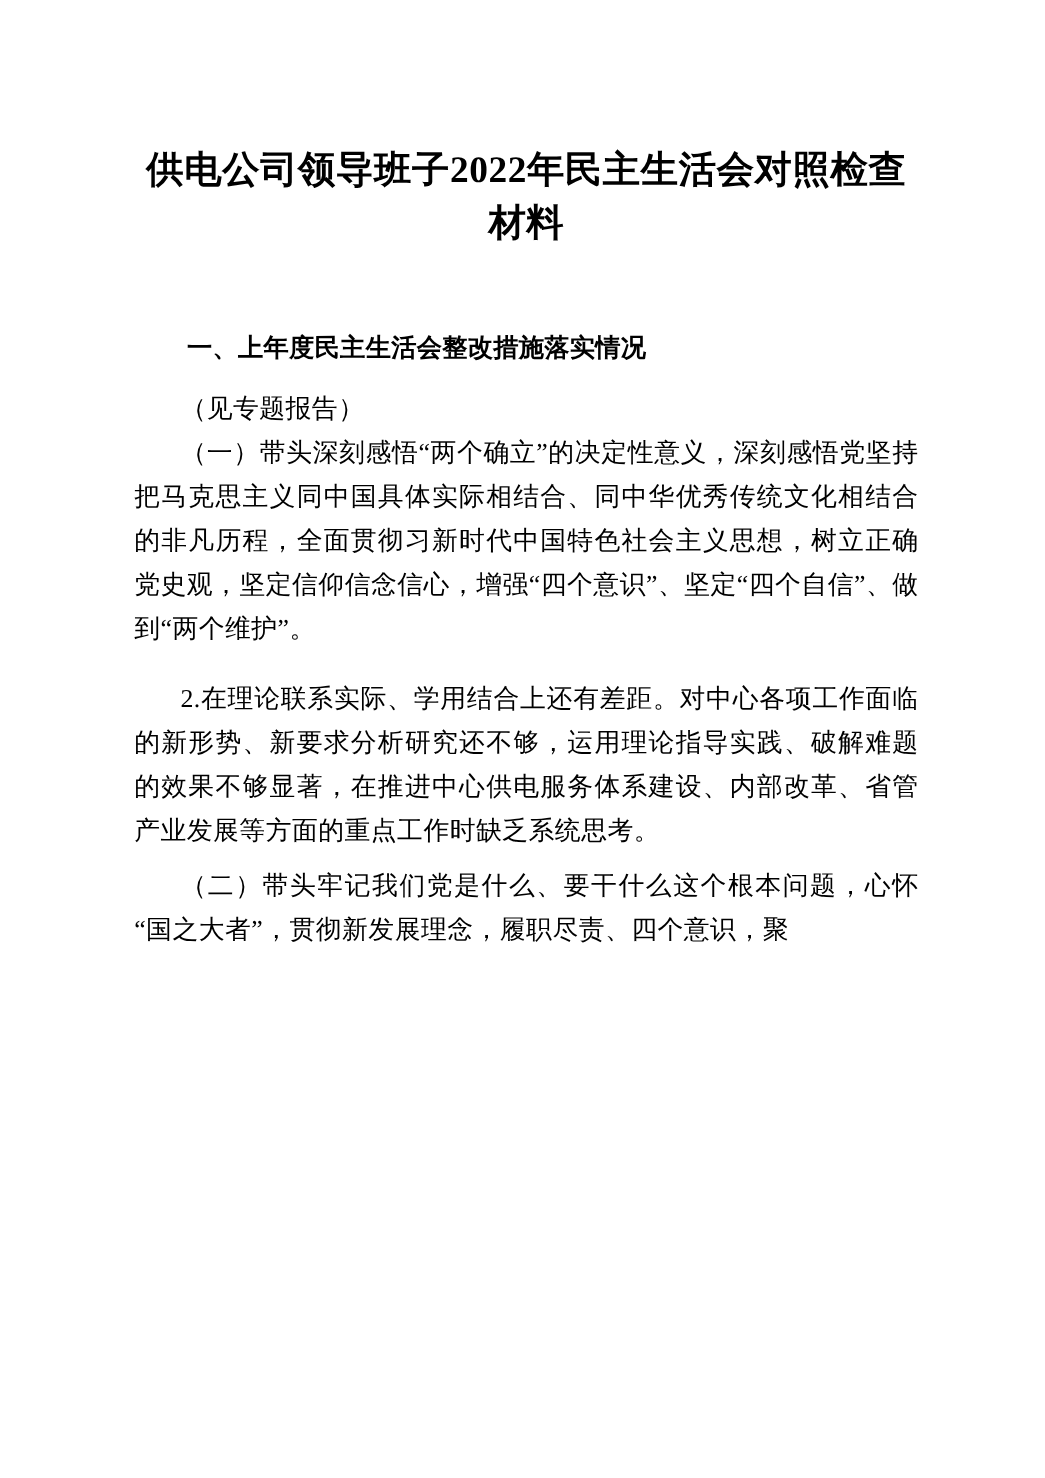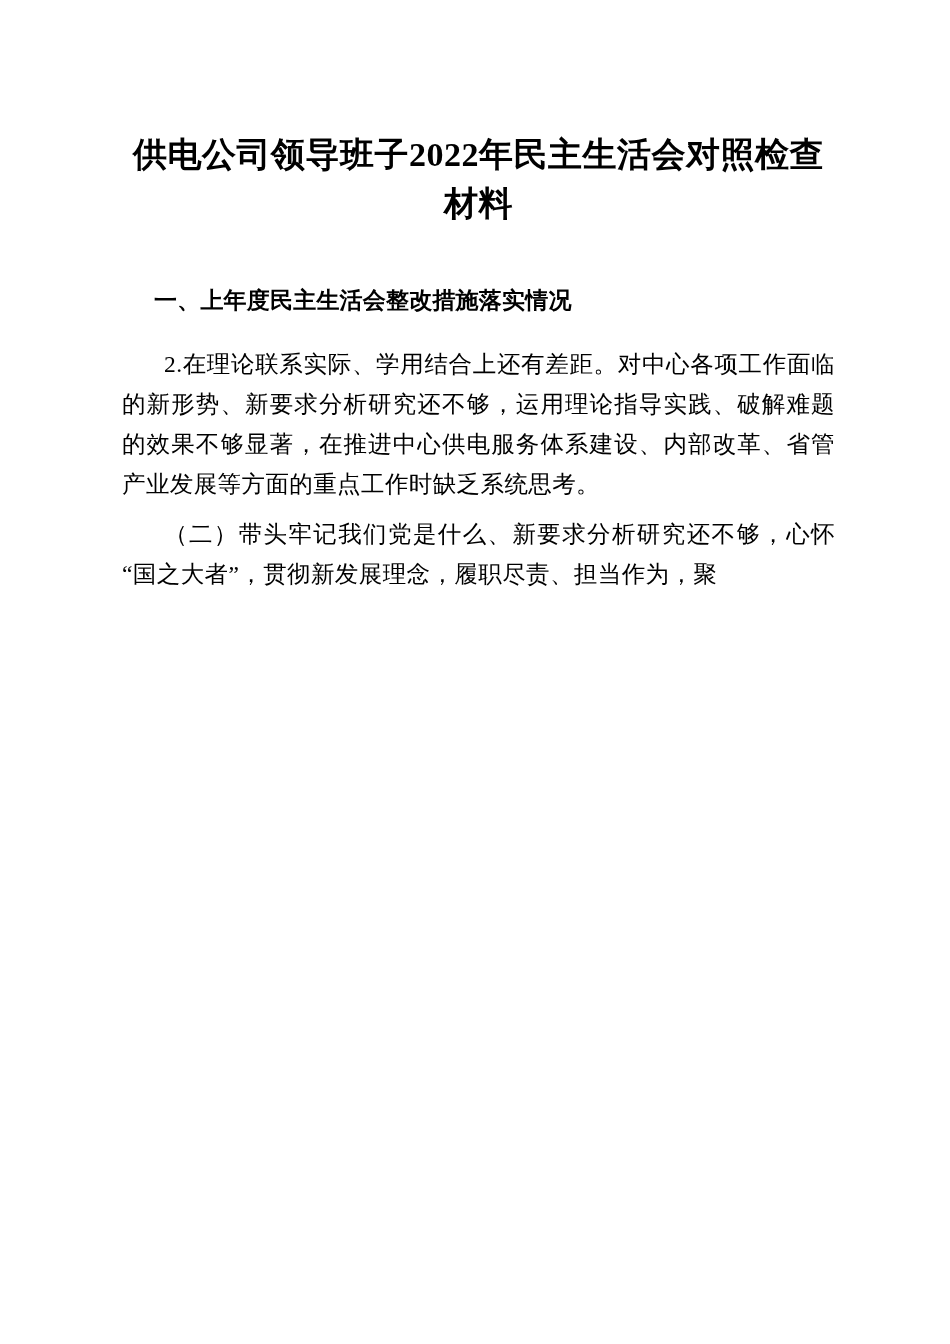--- a/index.html
+++ b/index.html
@@ -39,21 +39,21 @@
   }
 
   
   .sec-heading {
     font-family: "Liberation Sans", "DejaVu Sans", sans-serif;
     font-weight: bold;
     font-size: 23px;
     line-height: 40px;
     color: #000000;
     text-indent: 32px;
-    margin: 0;
+    margin: 16px;
     letter-spacing: 0.2px;
   }
 
   
   .para {
     font-family: "Liberation Serif", "DejaVu Serif", serif;
     font-size: 23.5px;
     line-height: 40px;
     color: #000000;
     text-indent: 42px;
@@ -78,29 +78,31 @@
 <div class="page">
 
   <div class="doc-body">
 
     <h1 class="doc-title">供电公司领导班子2022年民主生活会对照检查材料</h1>
 
     <div class="spacer-title"></div>
 
     <h2 class="sec-heading">一、上年度民主生活会整改措施落实情况</h2>
 
+    <p class="para no-just">（见专题报告）</p>
 
 
+    <p class="para">（一）带头深刻感悟“两个确立”的决定性意义，深刻感悟党坚持把马克思主义同中国具体实际相结合、同中华优秀传统文化相结合的非凡历程，全面贯彻习新时代中国特色社会主义思想，树立正确党史观，坚定信仰信念信心，增强“四个意识”、坚定“四个自信”、做到“两个维护”。</p>
 
     <div class="spacer-1"></div>
 
 
     <div class="spacer-2"></div>
 
     <p class="para">2.在理论联系实际、学用结合上还有差距。对中心各项工作面临的新形势、新要求分析研究还不够，运用理论指导实践、破解难题的效果不够显著，在推进中心供电服务体系建设、内部改革、省管产业发展等方面的重点工作时缺乏系统思考。</p>
 
     <div class="spacer-3"></div>
 
-    <p class="para">（二）带头牢记我们党是什么、新要求分析研究还不够，心怀“国之大者”，贯彻新发展理念，履职尽责、担当作为，聚</p>
+    <p class="para">（二）带头牢记我们党是什么、要干什么这个根本问题，心怀“国之大者”，贯彻新发展理念，履职尽责、四个意识，聚</p>
 
   </div>
 
 </div>
 
 </body></html>

